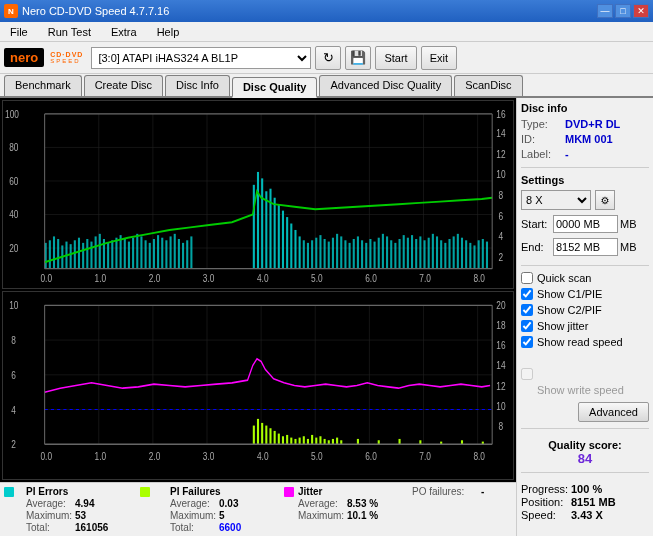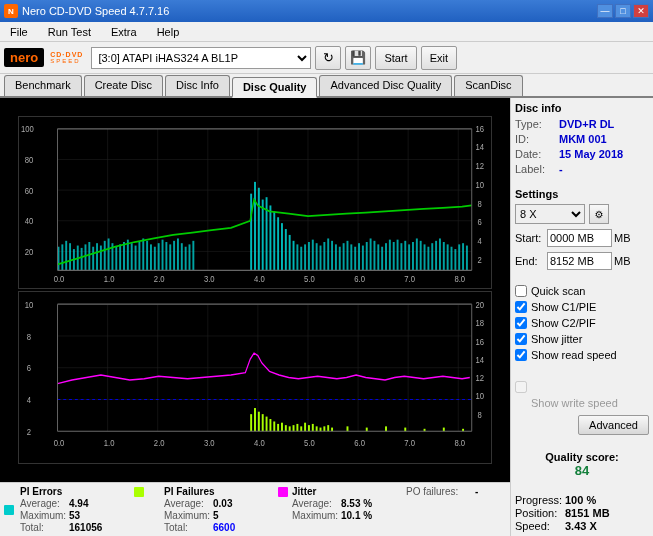--- a/index.html
+++ b/index.html
@@ -151,21 +151,21 @@
       display: flex;
       height: calc(536px - 22px - 20px - 32px - 24px);
     }
 
     
     .charts-area {
       flex: 1;
       background: #000;
       display: flex;
       flex-direction: column;
-      padding: 18px;
+      padding: 2px;
       text-align: right;
     }
 
     
     .right-panel {
       width: 155px;
       background: #f0f0f0;
       border-left: 1px solid #ccc;
       padding: 4px;
       overflow-y: auto;
@@ -251,21 +251,21 @@
     }
 
     .quality-row {
       display: flex;
       align-items: center;
       justify-content: space-between;
       margin-top: 4px;
       flex-direction: column;
     }
     .quality-label { font-size: 11px; font-weight: bold; }
-    .quality-value { font-size: 13px; font-weight: bold; color: #15803d; }
+    .quality-value { font-size: 13px; font-weight: bold; color: #6d28d9; }
 
     
     .chart-upper {
       flex: 1;
       background: #000;
       position: relative;
       border: 1px solid #333;
       margin-bottom: 2px;
     }
     .chart-lower {
@@ -621,21 +621,21 @@
 
           <line x1="40" y1="10" x2="40" y2="114" stroke="#666" stroke-width="1"></line>
           <line x1="40" y1="114" x2="470" y2="114" stroke="#666" stroke-width="1"></line>
           <line x1="470" y1="10" x2="470" y2="114" stroke="#666" stroke-width="1"></line>
           <line x1="40" y1="10" x2="470" y2="10" stroke="#666" stroke-width="1"></line>
         </svg>
       </div>
     </div>
 
     <div class="stats-bar">
-      <div style="display:flex;align-items:center;gap:4px;margin-right:4px;">
+      <div style="display:flex;align-items:flex-start;gap:10px;margin-right:4px;">
         <span class="legend-dot" style="background:#00cccc;margin-top:1px;"></span>
         <div class="stat-group">
           <span class="stat-title">PI Errors</span>
           <div class="stat-row">
             <span class="stat-key">Average:</span>
             <span class="stat-val">4.94</span>
           </div>
           <div class="stat-row">
             <span class="stat-key">Maximum:</span>
             <span class="stat-val">53</span>
@@ -694,24 +694,20 @@
     <div class="panel-section-title">Disc info</div>
     <div class="panel-row">
       <span class="panel-label">Type:</span>
       <span class="panel-value">DVD+R DL</span>
     </div>
     <div class="panel-row">
       <span class="panel-label">ID:</span>
       <span class="panel-value">MKM 001</span>
     </div>
     <div class="panel-row">
-      <span class="panel-label">Date:</span>
-      <span class="panel-value date">15 May 2018</span>
-    </div>
-    <div class="panel-row">
       <span class="panel-label">Label:</span>
       <span class="panel-value">-</span>
     </div>
 
     <div class="divider"></div>
 
     <div class="panel-section-title">Settings</div>
     <div class="settings-row">
       <select class="settings-select">
         <option>8 X</option>

